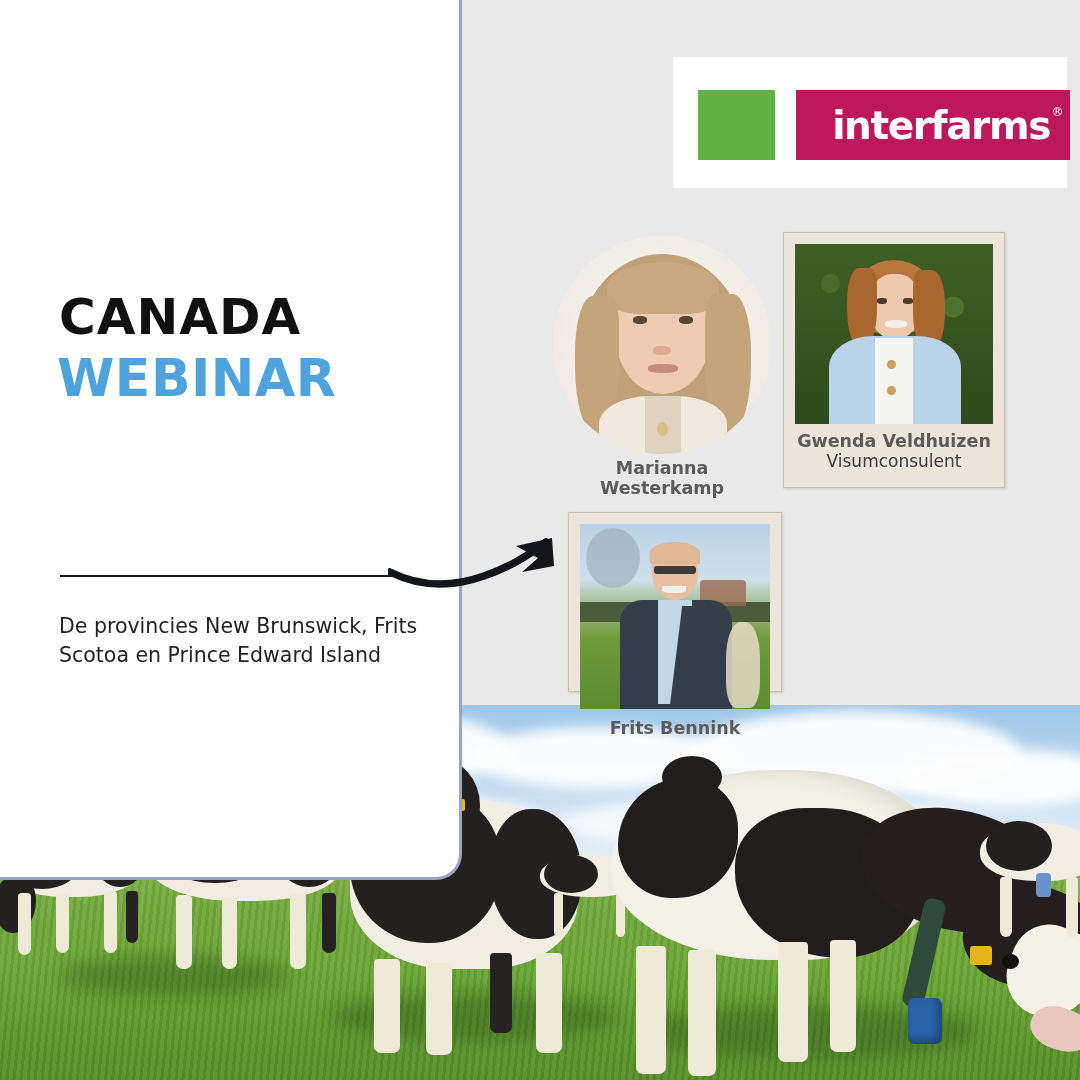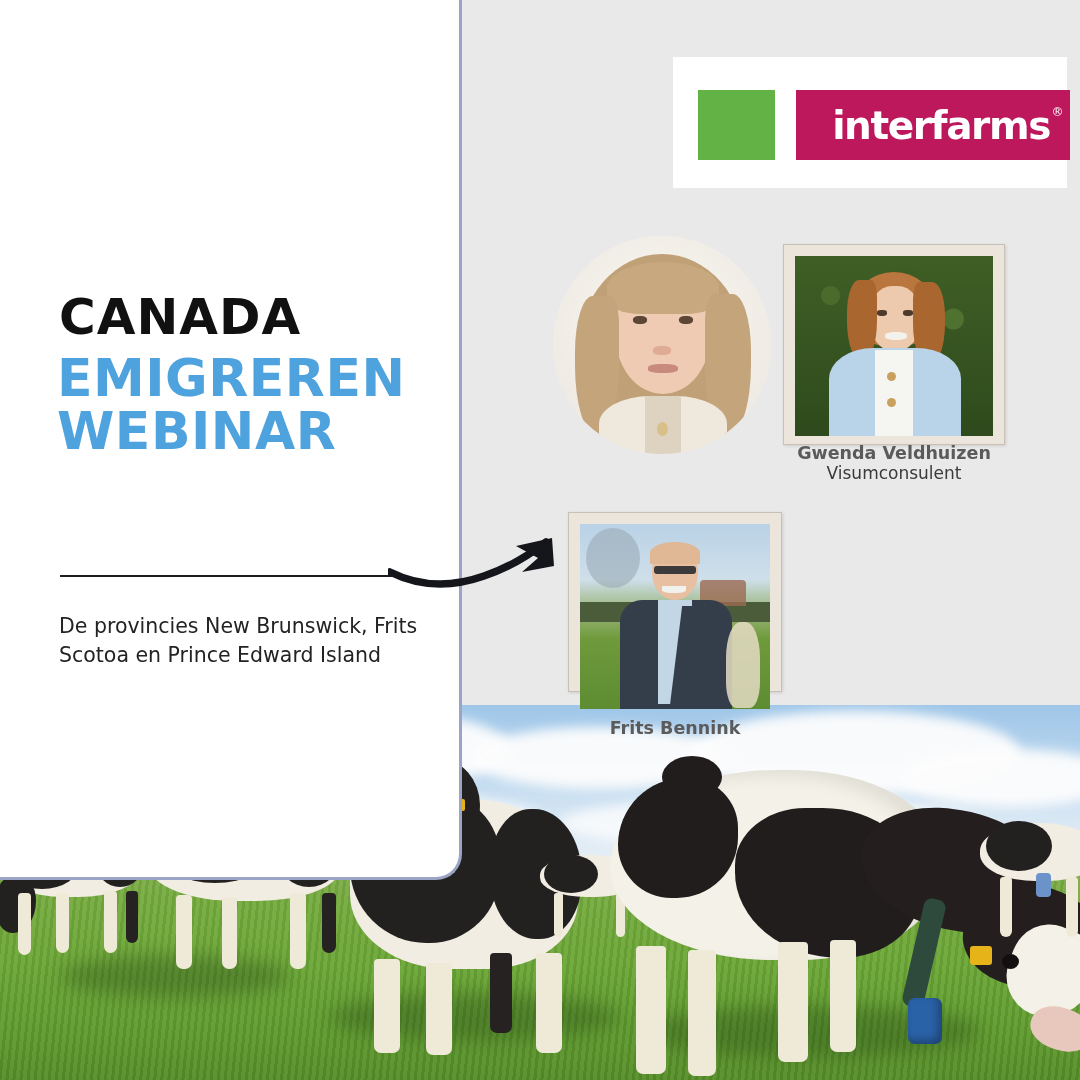--- a/index.html
+++ b/index.html
@@ -94,21 +94,21 @@
 
   .pframe{position:absolute;background:#ece5db;border:1px solid #c8c0b4;box-sizing:border-box;
      box-shadow:1px 1px 3px rgba(0,0,0,.12);}
   .pframe .pphoto{position:absolute;overflow:hidden;background:#2f3a22;}
   .pcap{position:absolute;left:0;width:100%;text-align:center;}
   .pname{font-size:17.5px;font-weight:700;color:#5b5b5b;line-height:1.15;
      font-family:"DejaVu Sans", sans-serif;}
   .prole{font-size:17px;font-weight:400;color:#3a3a3a;line-height:1.2;
      font-family:"DejaVu Sans", sans-serif;}
 
-  #g-frame{left:783px;top:244px;width:222px;height:201px;}
+  #g-frame{left:783px;top:232px;width:222px;height:256px;}
   #g-frame .pphoto{left:11px;top:11px;width:198px;height:180px;}
   #g-frame .pcap{top:198px;}
   #f-frame{left:568px;top:512px;width:214px;height:180px;}
   #f-frame .pphoto{left:11px;top:11px;width:190px;height:185px;}
   #f-frame .pcap{top:205px;}
 
   .hedge{position:absolute;inset:0;background:
      radial-gradient(circle at 18% 22%, #4a6b2c 0 9px, transparent 10px),
      radial-gradient(circle at 55% 12%, #3d5c24 0 11px, transparent 12px),
      radial-gradient(circle at 80% 35%, #4f7230 0 10px, transparent 11px),
@@ -208,21 +208,20 @@
       <div class="sc-p" style="left:6px;top:-2px;width:66px;height:50px;"></div>
       <div class="leg" style="left:20px;top:54px;width:12px;height:60px;"></div>
       <div class="leg" style="left:86px;top:54px;width:12px;height:60px;"></div>
       <div class="cowpart" style="left:56px;top:50px;width:15px;height:24px;background:#6b93c9;border-radius:4px;"></div>
     </div>
   </div>
 
   <div class="panel">
     <div class="kicker">CANADA</div>
     <div class="headline">
-      <span>EMIGREREN</span>
       <span>WEBINAR</span>
     </div>
     <div class="rule"></div>
     <div class="sub">De provincies New Brunswick, Frits Scotoa en Prince Edward Island</div>
   </div>
 
   <svg class="arrow" viewBox="0 0 190 80">
     <path d="M2 44 C 30 58, 62 60, 96 48 C 120 40, 140 28, 158 14" stroke="#15161c" stroke-width="7.5" fill="none" stroke-linecap="round"></path>
     <path d="M164 10 L 128 18 L 150 30 L 134 44 L 166 38 Z" fill="#15161c"></path>
   </svg>
@@ -245,20 +244,21 @@
       <div class="hair" style="left:22px;top:60px;width:44px;height:140px;border-radius:40% 20% 50% 50%;background:#c4a47a;"></div>
       <div class="hair" style="left:152px;top:58px;width:46px;height:142px;border-radius:20% 40% 50% 50%;background:#c4a47a;"></div>
       <div class="cowpart" style="left:80px;top:80px;width:14px;height:8px;background:#5c4636;border-radius:40%;"></div>
       <div class="cowpart" style="left:126px;top:80px;width:14px;height:8px;background:#5c4636;border-radius:40%;"></div>
       <div class="cowpart" style="left:100px;top:110px;width:18px;height:9px;background:#e0ab94;border-radius:40%;"></div>
       <div class="cowpart" style="left:95px;top:128px;width:30px;height:9px;background:#c98a7e;border-radius:40%;"></div>
       <div class="cowpart" style="left:46px;top:160px;width:128px;height:70px;background:#efe8dc;border-radius:40% 40% 10% 10%;"></div>
       <div class="cowpart" style="left:92px;top:160px;width:36px;height:62px;background:#ded2c0;"></div>
       <div class="cowpart" style="left:104px;top:186px;width:11px;height:14px;background:#d9c089;border-radius:50%;"></div>
     </div>
+    <div class="circ-name">Marianna Westerkamp</div>
   </div>
 
   <div class="pframe" id="g-frame">
     <div class="pphoto">
       <div class="hedge"></div>
       <div class="cowpart" style="left:58px;top:16px;width:82px;height:74px;background:#b9763f;border-radius:50% 50% 40% 40%;"></div>
       <div class="skin" style="left:74px;top:30px;width:52px;height:66px;border-radius:46% 46% 52% 52%;background:#edcaae;"></div>
       <div class="cowpart" style="left:82px;top:54px;width:10px;height:6px;background:#4d3a2c;border-radius:40%;"></div>
       <div class="cowpart" style="left:108px;top:54px;width:10px;height:6px;background:#4d3a2c;border-radius:40%;"></div>
       <div class="cowpart" style="left:90px;top:76px;width:22px;height:8px;background:#f4f1ec;border-radius:40%;"></div>

